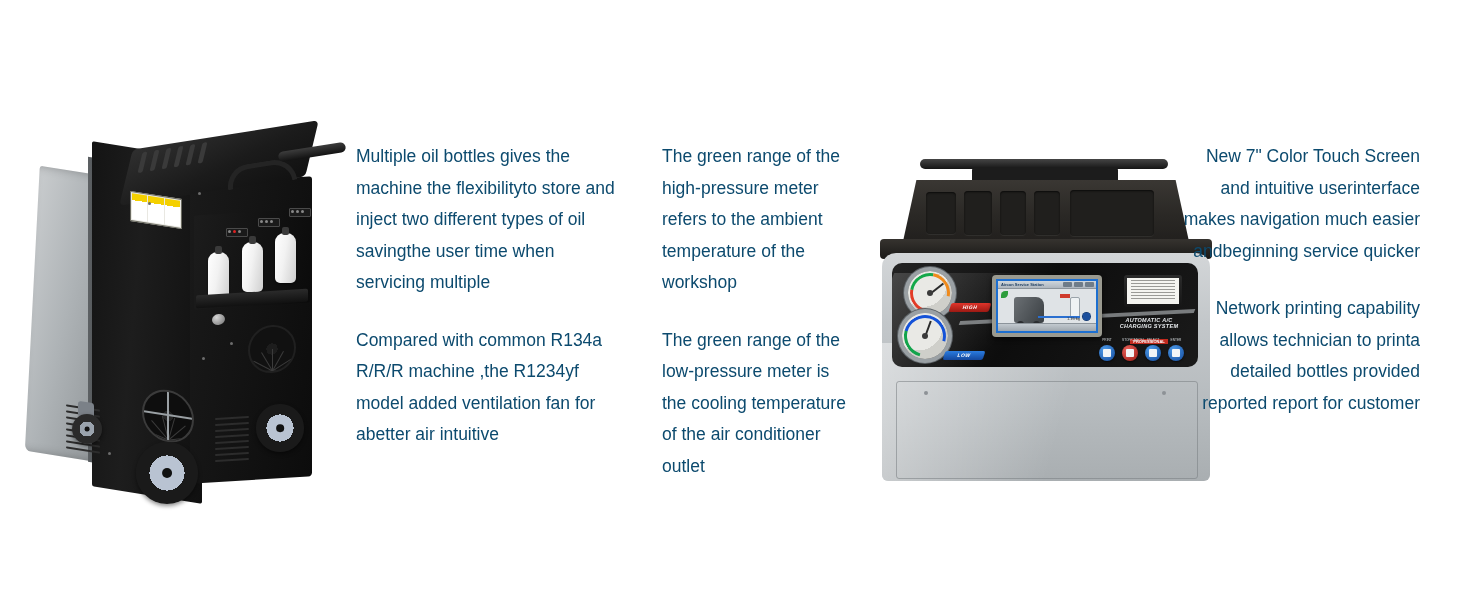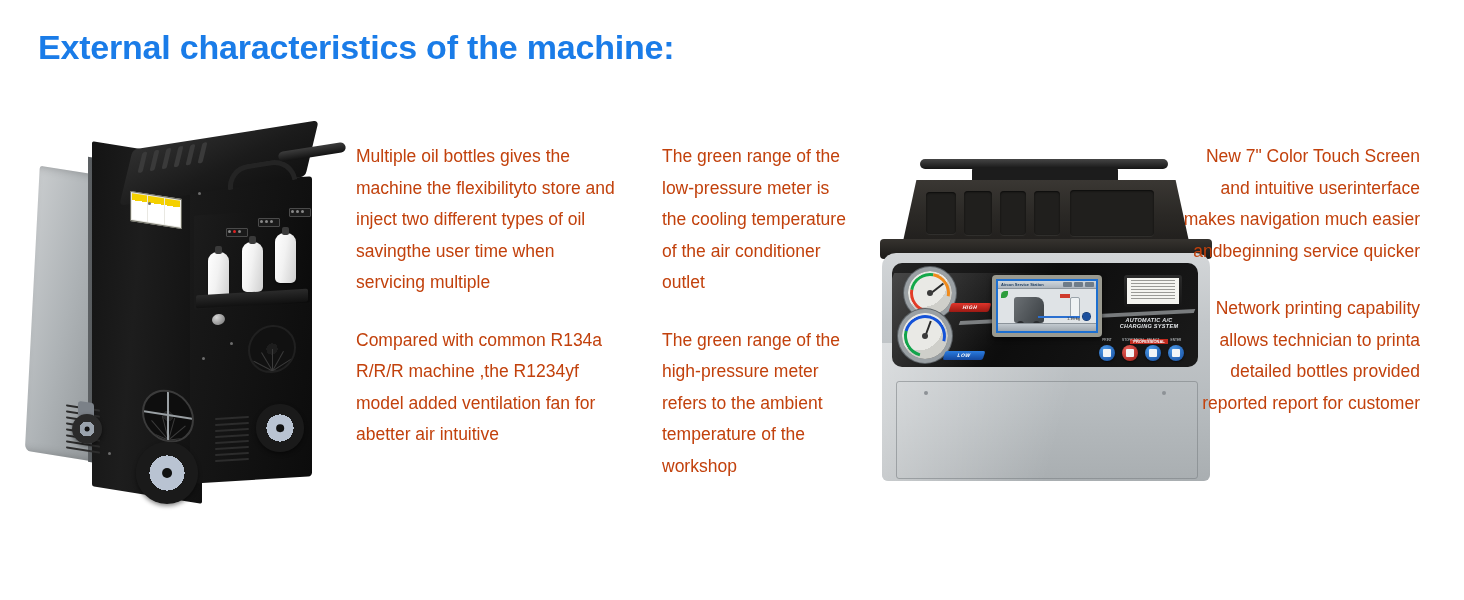--- a/index.html
+++ b/index.html
@@ -11,21 +11,21 @@
   .page{position:relative;width:1464px;height:600px;}
 
   
   .title{
     position:absolute;left:38px;top:28px;
     font-size:34px;font-weight:bold;color:#1a7ce8;
     letter-spacing:-0.2px;white-space:nowrap;
   }
 
   
-  .col{position:absolute;font-size:17.5px;line-height:31.5px;color:#c2410c;}
+  .col{position:absolute;font-size:17.5px;line-height:31.5px;color:#0c4a6e;}
   .col p{margin:0;}
   .col .block + .block{margin-top:26px;}
   .col-1{left:356px;top:141px;width:272px;text-align:left;}
   .col-2{left:662px;top:141px;width:196px;text-align:left;}
   .col-3{right:44px;top:141px;width:240px;text-align:right;}
   .col-3 .block + .block{margin-top:26px;}
 
   
   .m1{position:absolute;left:30px;top:132px;width:320px;height:420px;}
   .m1 .sidepanel{
@@ -219,21 +219,20 @@
   .m2 .pbtnlbl{position:absolute;right:14px;top:75px;display:flex;gap:7px;}
   .m2 .pbtnlbl span{width:16px;text-align:center;font-size:3.2px;color:#cfd4d8;line-height:5px;}
   .m2 .doorline{position:absolute;left:34px;top:238px;width:300px;height:96px;border:1px solid rgba(120,126,130,.55);border-radius:3px;}
   .m2 .dimple{position:absolute;width:4px;height:4px;background:#8d9296;border-radius:50%;}
 </style>
 </head>
 <body>
 
 <div class="page">
 
-  <div class="title">External characteristics of the machine:</div>
 
   <div class="m1">
     <div class="sidepanel"></div>
     <div class="sideshade"></div>
     <div class="bodyfront"></div>
     <div class="bodyright"></div>
     <div class="topdeck"></div>
     <div class="topribs">
       <i></i><i></i><i></i><i></i><i></i><i></i>
     </div>
@@ -422,22 +421,22 @@
     <div class="dimple" style="left:62px;top:248px"></div>
     <div class="dimple" style="left:300px;top:248px"></div>
   </div>
 
   <div class="col col-1">
     <p class="block">Multiple oil bottles gives the machine the flexibilityto store and inject two different types of oil savingthe user time when servicing multiple</p>
     <p class="block">Compared with common R134a R/R/R machine ,the R1234yf model added ventilation fan for abetter air intuitive</p>
   </div>
 
   <div class="col col-2">
+    <p class="block">The green range of the high-pressure meter refers to the ambient temperature of the workshop</p>
     <p class="block">The green range of the low-pressure meter is the cooling temperature of the air conditioner outlet</p>
-    <p class="block">The green range of the high-pressure meter refers to the ambient temperature of the workshop</p>
   </div>
 
   <div class="col col-3">
     <p class="block">New 7" Color Touch Screen and intuitive userinterface makes navigation much easier andbeginning service quicker</p>
     <p class="block">Network printing capability allows technician to printa detailed bottles provided reported report  for customer</p>
   </div>
 
 </div>
 
 </body></html>

